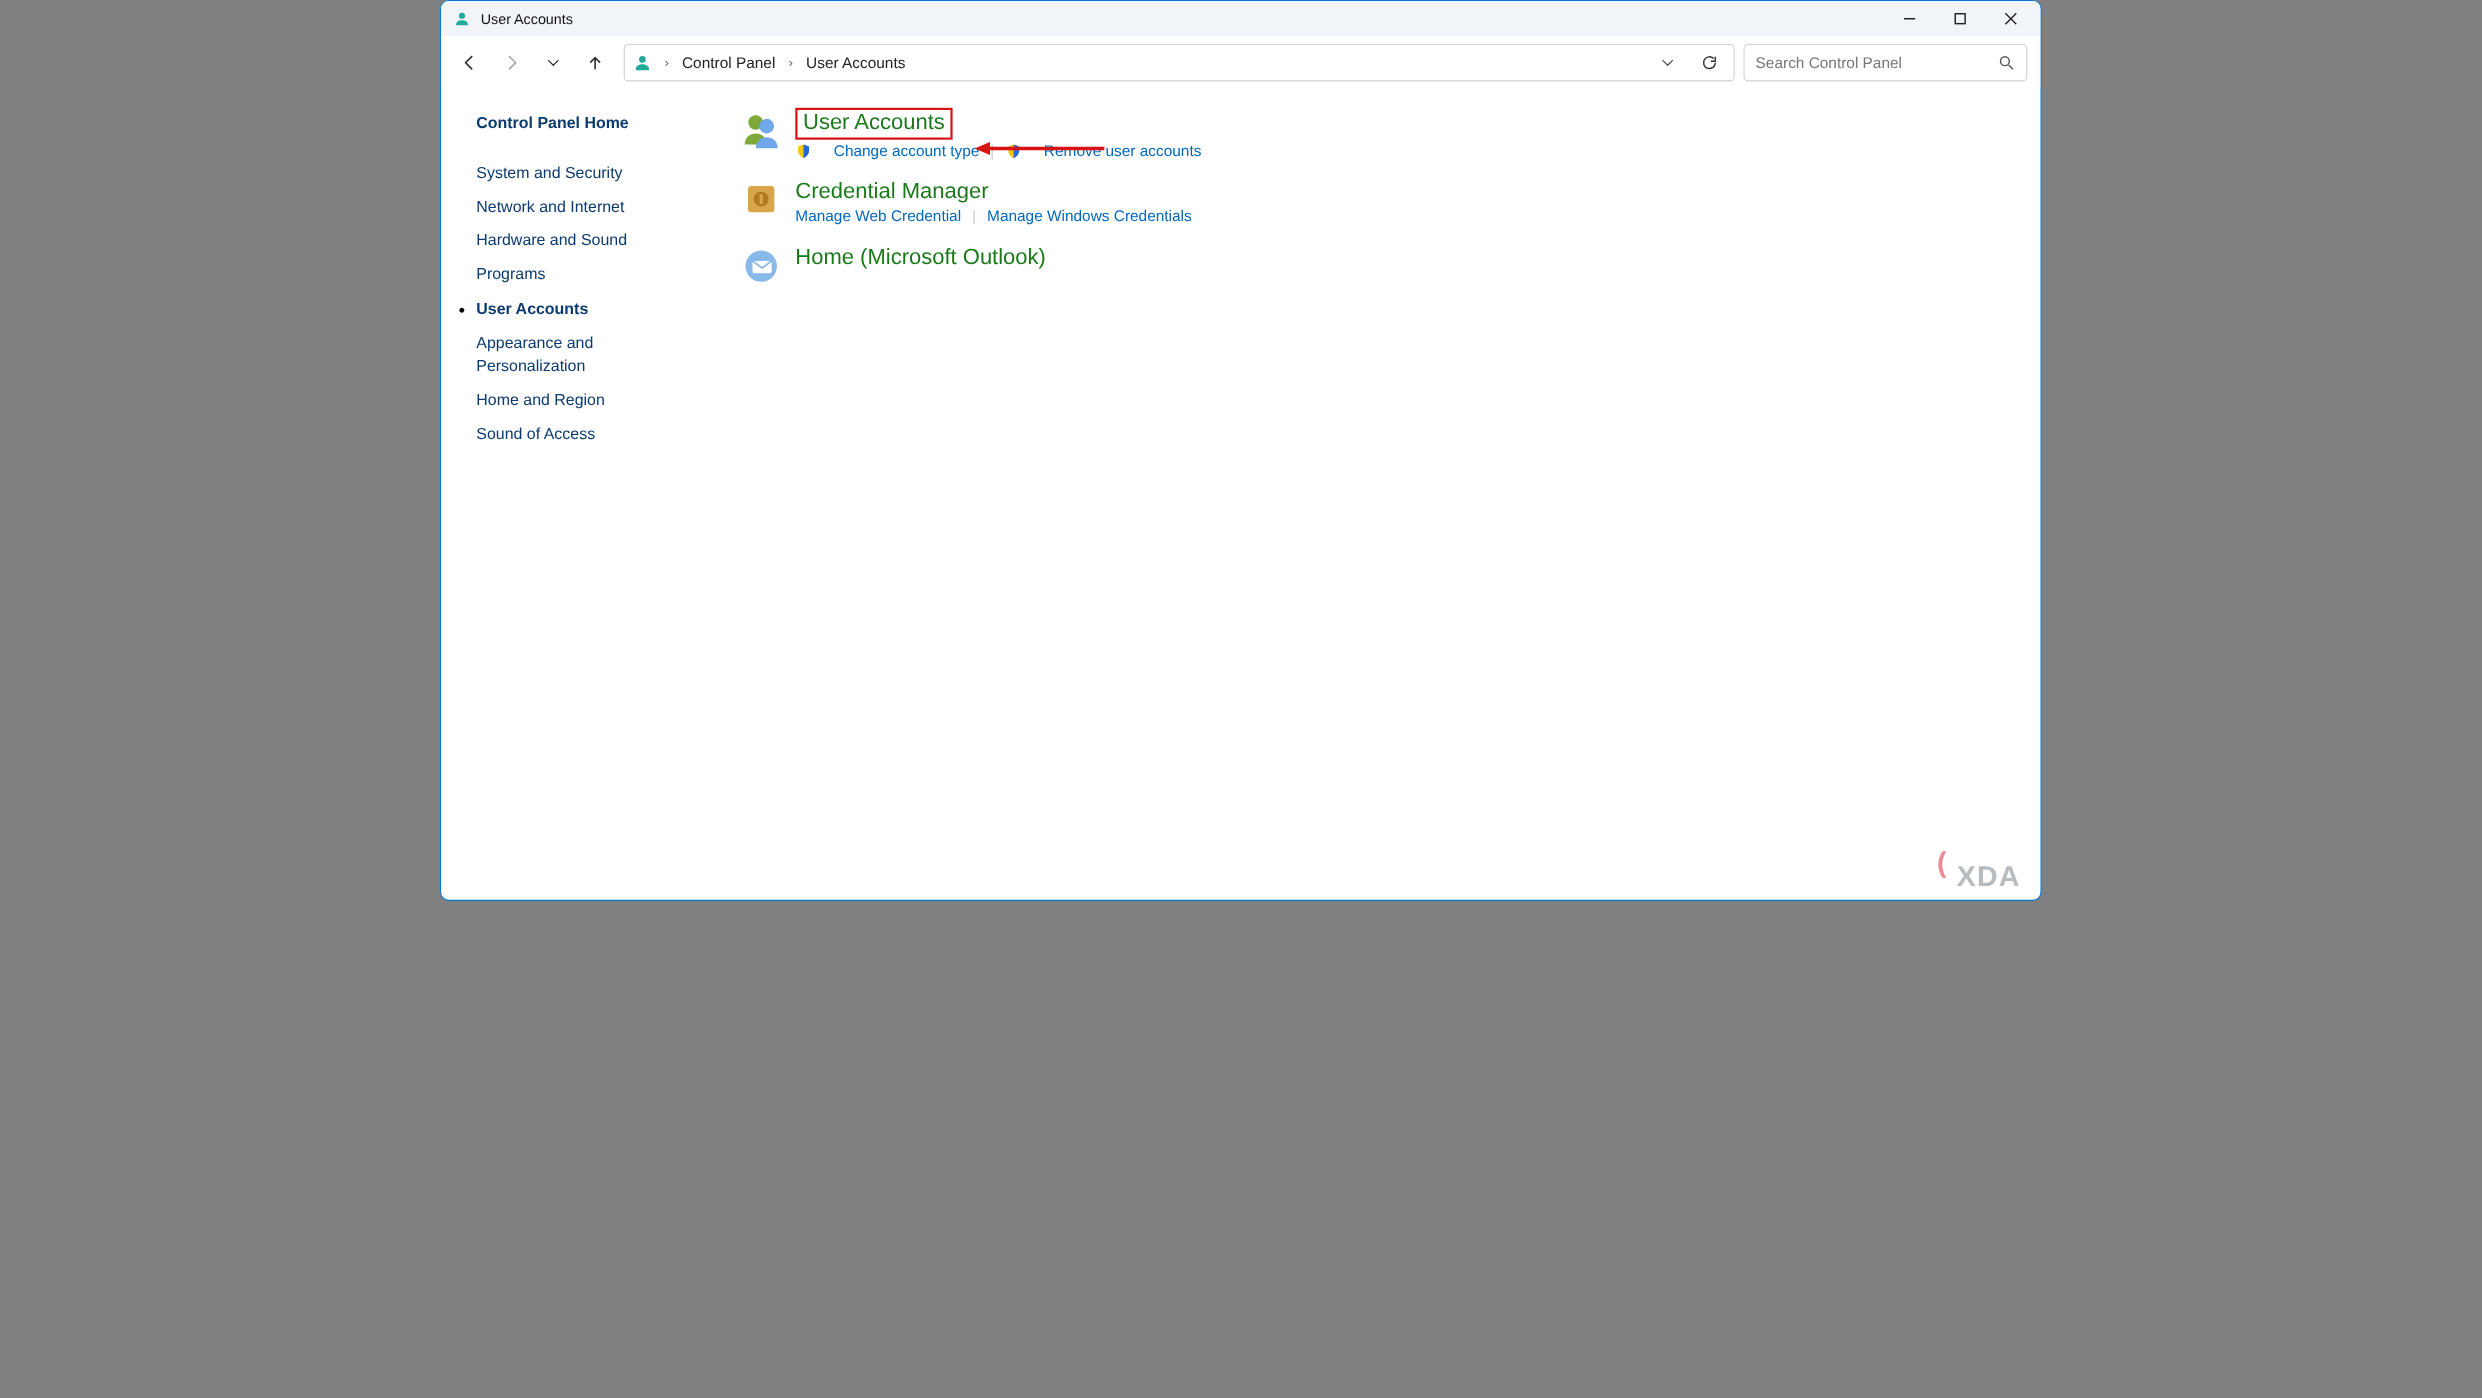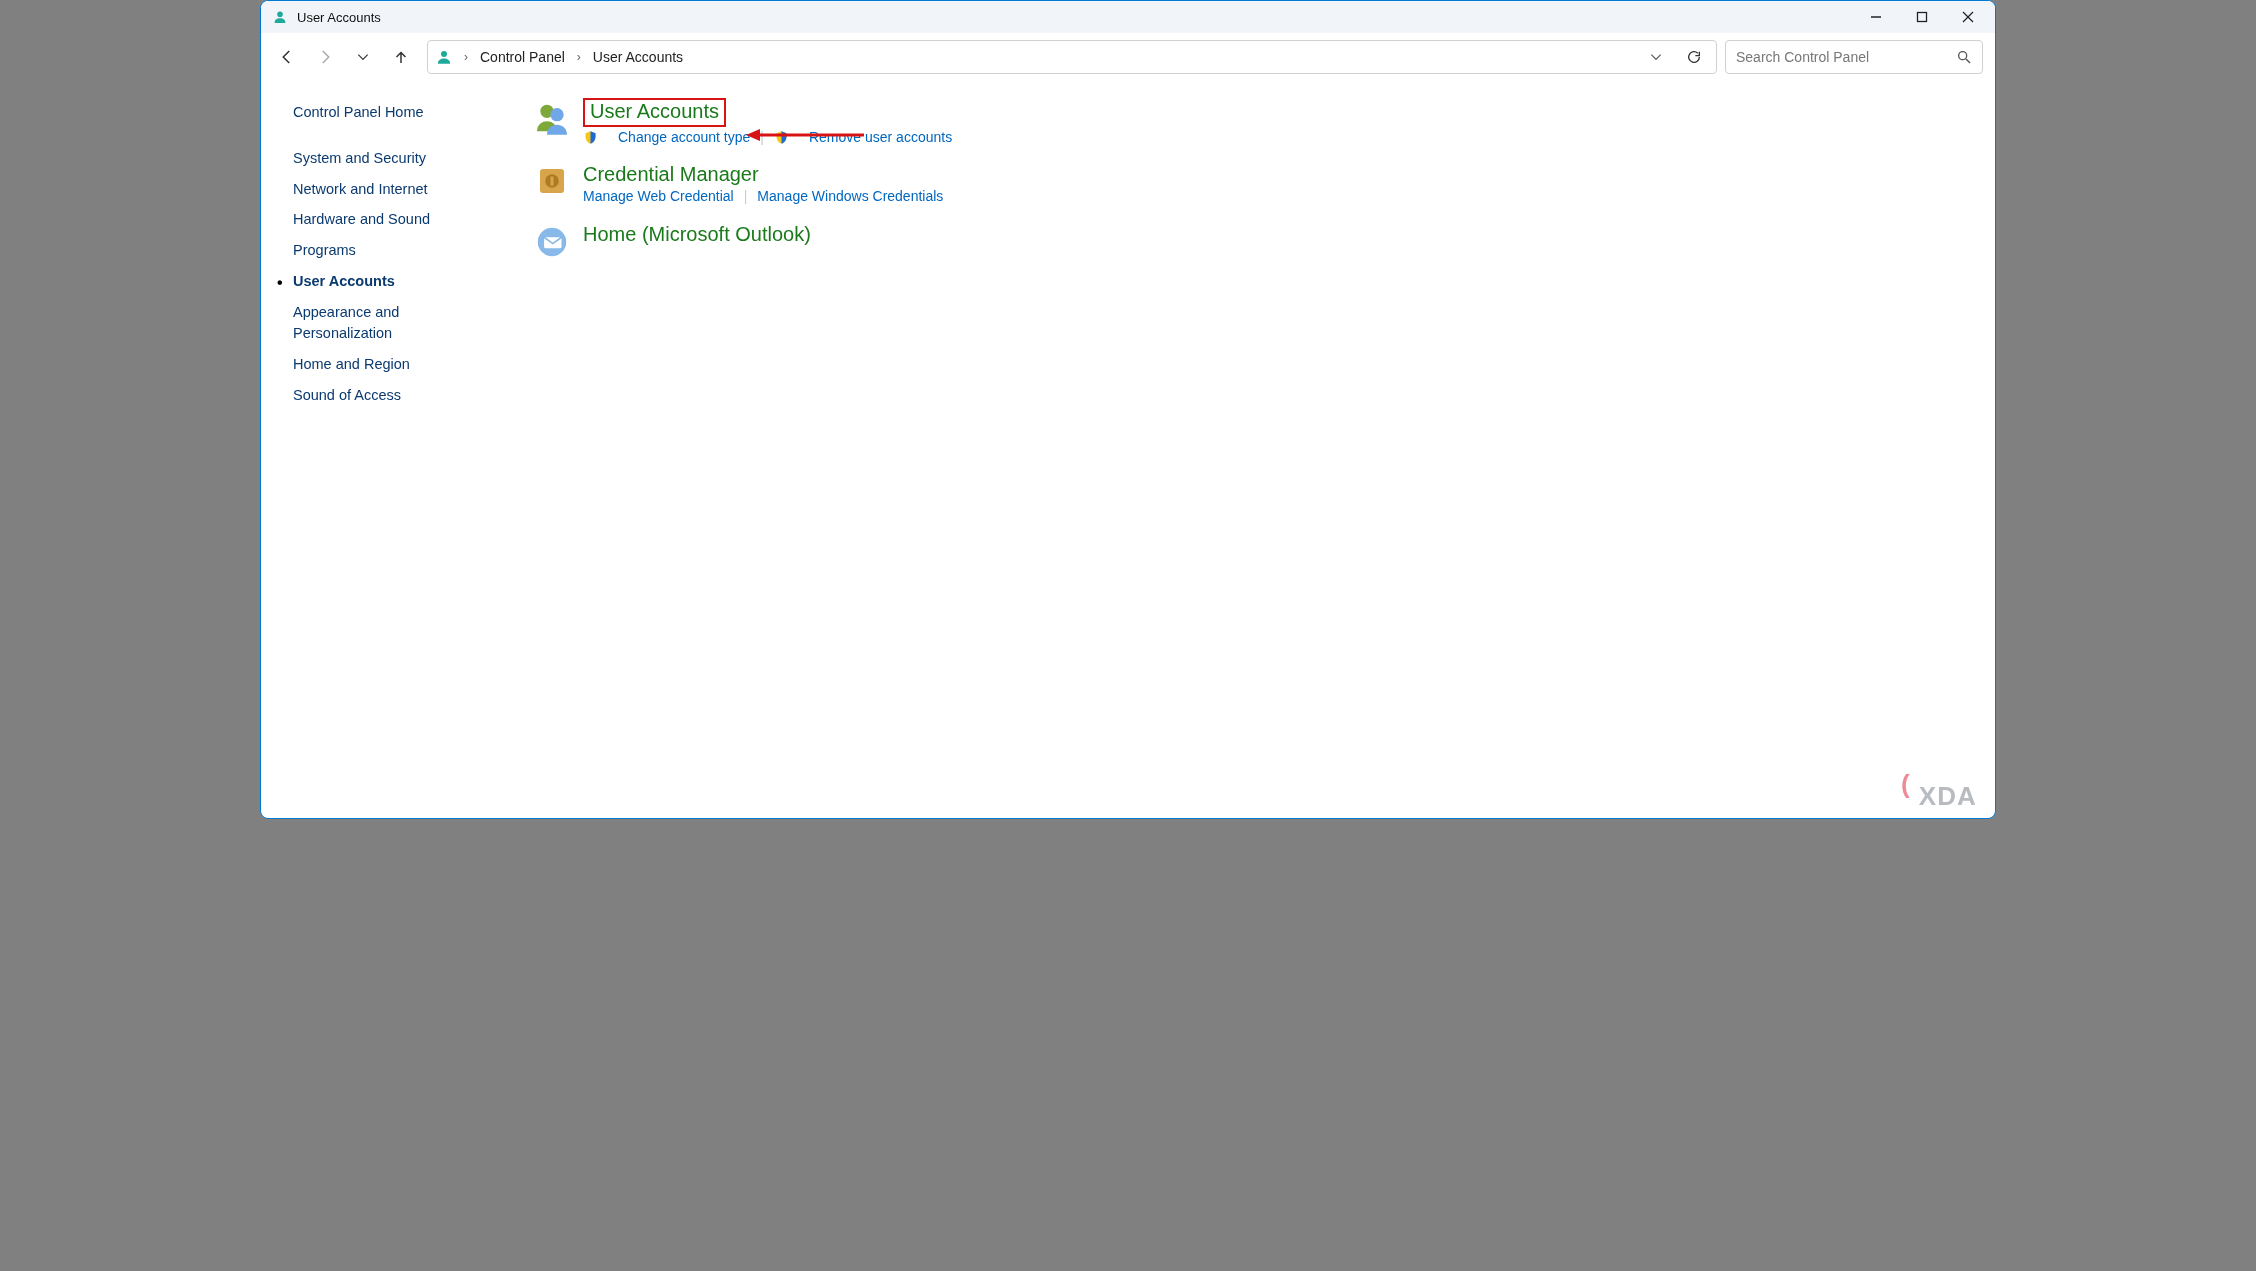--- a/index.html
+++ b/index.html
@@ -1,17 +1,17 @@
 <!DOCTYPE html>
 <html><head>
 <meta charset="utf-8">
 <style>
 * { margin: 0; padding: 0; box-sizing: border-box; font-family: "Segoe UI", Arial, sans-serif; }
 html, body { width: 100%; height: 100%; background: #808080; }
-.viewport { width: 1736px; height: 819px; margin: 0 auto; background: #fff; border: 1px solid #0078d4; border-radius: 8px; overflow: hidden; position: relative; }
+.viewport { width: 1456px; height: 819px; margin: 0 auto; background: #fff; border: 1px solid #0078d4; border-radius: 8px; overflow: hidden; position: relative; }
 .titlebar { height: 32px; background: #f1f5f9; display: flex; align-items: center; padding: 0 4px; }
 .title-icon { width: 18px; height: 18px; margin-left: 6px; margin-right: 8px; display: flex; align-items: center; justify-content: center; }
 .title-text { font-size: 13px; color: #111; flex: 0 0 auto; }
 .title-spacer { flex: 1; }
 .win-btn { width: 46px; height: 32px; display: flex; align-items: center; justify-content: center; color: #222; font-size: 12px; }
 .win-btn svg { width: 12px; height: 12px; }
 .toolbar { height: 47px; background: #fff; display: flex; align-items: center; padding: 0 8px; gap: 2px; }
 .nav-btn { width: 36px; height: 36px; display: flex; align-items: center; justify-content: center; color: #444; border-radius: 4px; }
 .nav-btn.disabled { color: #aaa; }
 .addr-bar { flex: 1; height: 34px; border: 1px solid #d0d0d0; border-radius: 4px; display: flex; align-items: center; padding: 0 6px; margin: 0 6px; gap: 6px; }
@@ -20,21 +20,21 @@
 .crumb-sep { color: #666; font-size: 12px; padding: 0 4px; }
 .addr-spacer { flex: 1; }
 .addr-btn { width: 32px; height: 32px; display: flex; align-items: center; justify-content: center; color: #444; }
 .search-box { width: 258px; height: 34px; border: 1px solid #d0d0d0; border-radius: 4px; display: flex; align-items: center; padding: 0 10px; color: #777; font-size: 14px; margin-right: 4px; }
 .search-box input { border: none; outline: none; flex: 1; font-size: 14px; color: #7f1d1d; background: transparent; }
 .search-box input::placeholder { color: #777; }
 .search-ico { width: 16px; height: 16px; color: #555; }
 .body { display: flex; height: calc(100% - 32px - 47px); }
 .sidebar { width: 250px; padding: 22px 0 0 32px; }
 .side-link { display: block; font-size: 14.5px; color: #0b3a6f; margin-bottom: 9px; line-height: 1.5; cursor: pointer; }
-.side-link.first { margin-bottom: 24px; }
+.side-link.first { margin-bottom: 24px; font-weight: bold; }
 .side-link.active { font-weight: 600; color: #0b3a6f; position: relative; }
 .side-link.active::before { content: "•"; position: absolute; left: -16px; top: 0; color: #000; font-size: 16px; }
 .content { flex: 1; padding: 18px 20px; }
 .cat { display: flex; margin-bottom: 18px; }
 .cat-ico { width: 42px; height: 42px; margin-right: 10px; flex-shrink: 0; display: flex; align-items: flex-start; justify-content: center; }
 .cat-body { }
 .cat-title { font-size: 20px; color: #1a7a1a; margin-bottom: 2px; display: inline-block; }
 .cat-title.boxed { border: 2.5px solid #d81313; padding: 0 5px 2px 5px; }
 .cat-links { display: flex; align-items: center; gap: 10px; flex-wrap: wrap; }
 .task-link { font-size: 14px; color: #0067c0; display: inline-flex; align-items: center; gap: 20px; cursor: pointer; }

